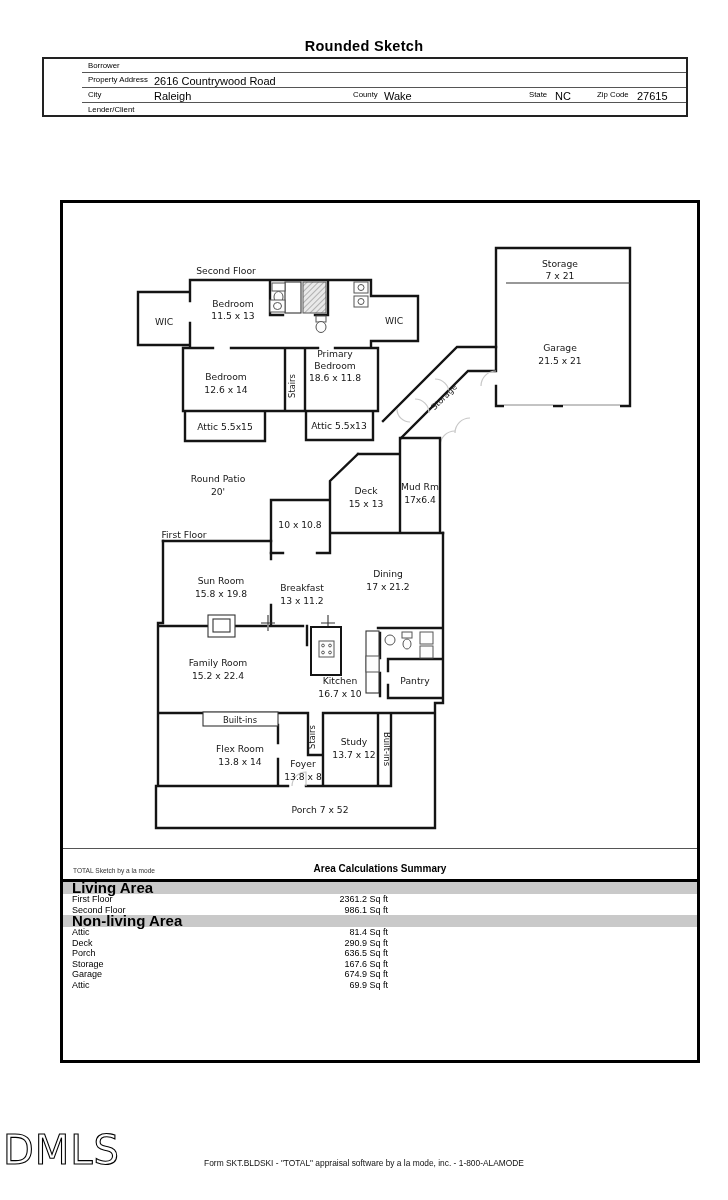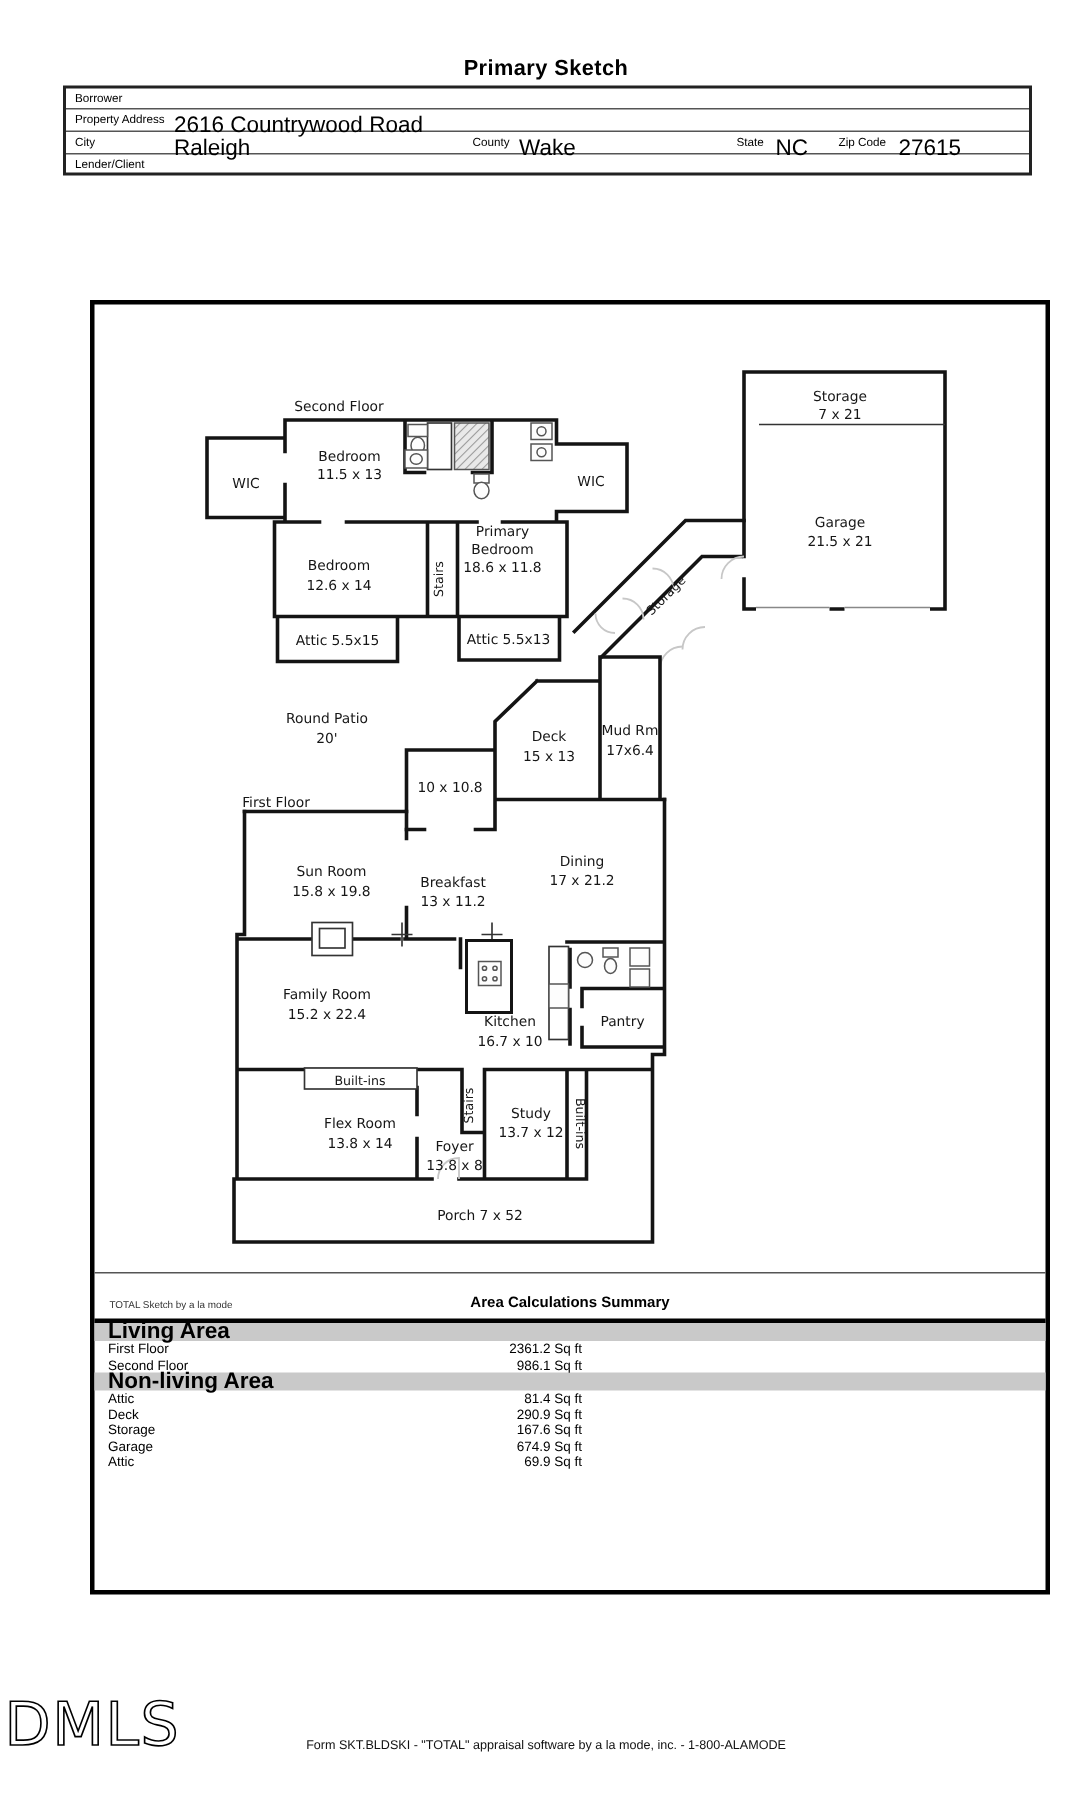--- a/index.html
+++ b/index.html
@@ -3,26 +3,26 @@
 <meta charset="utf-8">
 <style>
   html,body{margin:0;padding:0;background:#fff;}
   .page{position:relative;width:728px;height:1200px;background:#fff;overflow:hidden;
         font-family:"Liberation Sans",sans-serif;color:#000;}
   .title{position:absolute;top:38px;left:0;width:728px;text-align:center;
          font-size:14.5px;font-weight:bold;letter-spacing:.3px;}
   
   .form-box{position:absolute;top:57px;left:42px;width:646px;height:60px;
             border:2px solid #222;box-sizing:border-box;}
-  .frow{position:relative;border-bottom:1px solid #555;height:13px;}
+  .frow{position:relative;border-bottom:1px solid #555;height:13px;margin-left:38px;}
   .frow:last-child{border-bottom:none;}
   .frow.tall{height:14px;}
   .flabel{position:absolute;top:2px;font-size:7.8px;color:#000;
           font-family:"Liberation Sans",sans-serif;transform-origin:left top;}
-  .fvalue{position:absolute;top:2px;font-size:15px;color:#000;}
+  .fvalue{position:absolute;top:2px;font-size:11px;color:#000;}
   
   .sketch-box{position:absolute;top:200px;left:60px;width:640px;height:863px;
               border:3px solid #000;box-sizing:border-box;}
   .plan-svg{position:absolute;top:0;left:0;}
   .wall{fill:none;stroke:#141414;stroke-width:2.4;stroke-linecap:square;}
   .thin{fill:#fff;stroke:#333;stroke-width:1.1;}
   .fix{fill:#fdfdfd;stroke:#555;stroke-width:1;}
   .arc{fill:none;stroke:#c7c7c7;stroke-width:1.2;}
   .gdoor{stroke:#888;stroke-width:1;}
   .rlabel{font-family:"DejaVu Sans",sans-serif;font-size:9.2px;fill:#161616;text-anchor:middle;}
@@ -47,21 +47,21 @@
     .logo{color:#fff;-webkit-text-stroke:1.1px #000;}
   }
   .footer-text{position:absolute;top:1158px;left:0;width:728px;text-align:center;
                font-size:8.4px;color:#111;}
 </style>
 </head>
 <body>
 
 <div class="page">
 
-  <div class="title">Primary Sketch</div>
+  <div class="title">Rounded Sketch</div>
 
   <div class="form-box">
     <div class="frow">
       <span class="flabel" style="left:6px">Borrower</span>
     </div>
     <div class="frow tall">
       <span class="flabel" style="left:6px">Property Address</span>
       <span class="fvalue" style="left:72px">2616 Countrywood Road</span>
     </div>
     <div class="frow tall">
@@ -269,20 +269,24 @@
       <div class="gbar">Non-living Area</div>
       <div class="srow">
         <span class="lab">Attic</span>
         <span class="val">81.4 Sq ft</span>
       </div>
       <div class="srow">
         <span class="lab">Deck</span>
         <span class="val">290.9 Sq ft</span>
       </div>
       <div class="srow">
+        <span class="lab">Porch</span>
+        <span class="val">636.5 Sq ft</span>
+      </div>
+      <div class="srow">
         <span class="lab">Storage</span>
         <span class="val">167.6 Sq ft</span>
       </div>
       <div class="srow">
         <span class="lab">Garage</span>
         <span class="val">674.9 Sq ft</span>
       </div>
       <div class="srow">
         <span class="lab">Attic</span>
         <span class="val">69.9 Sq ft</span>

